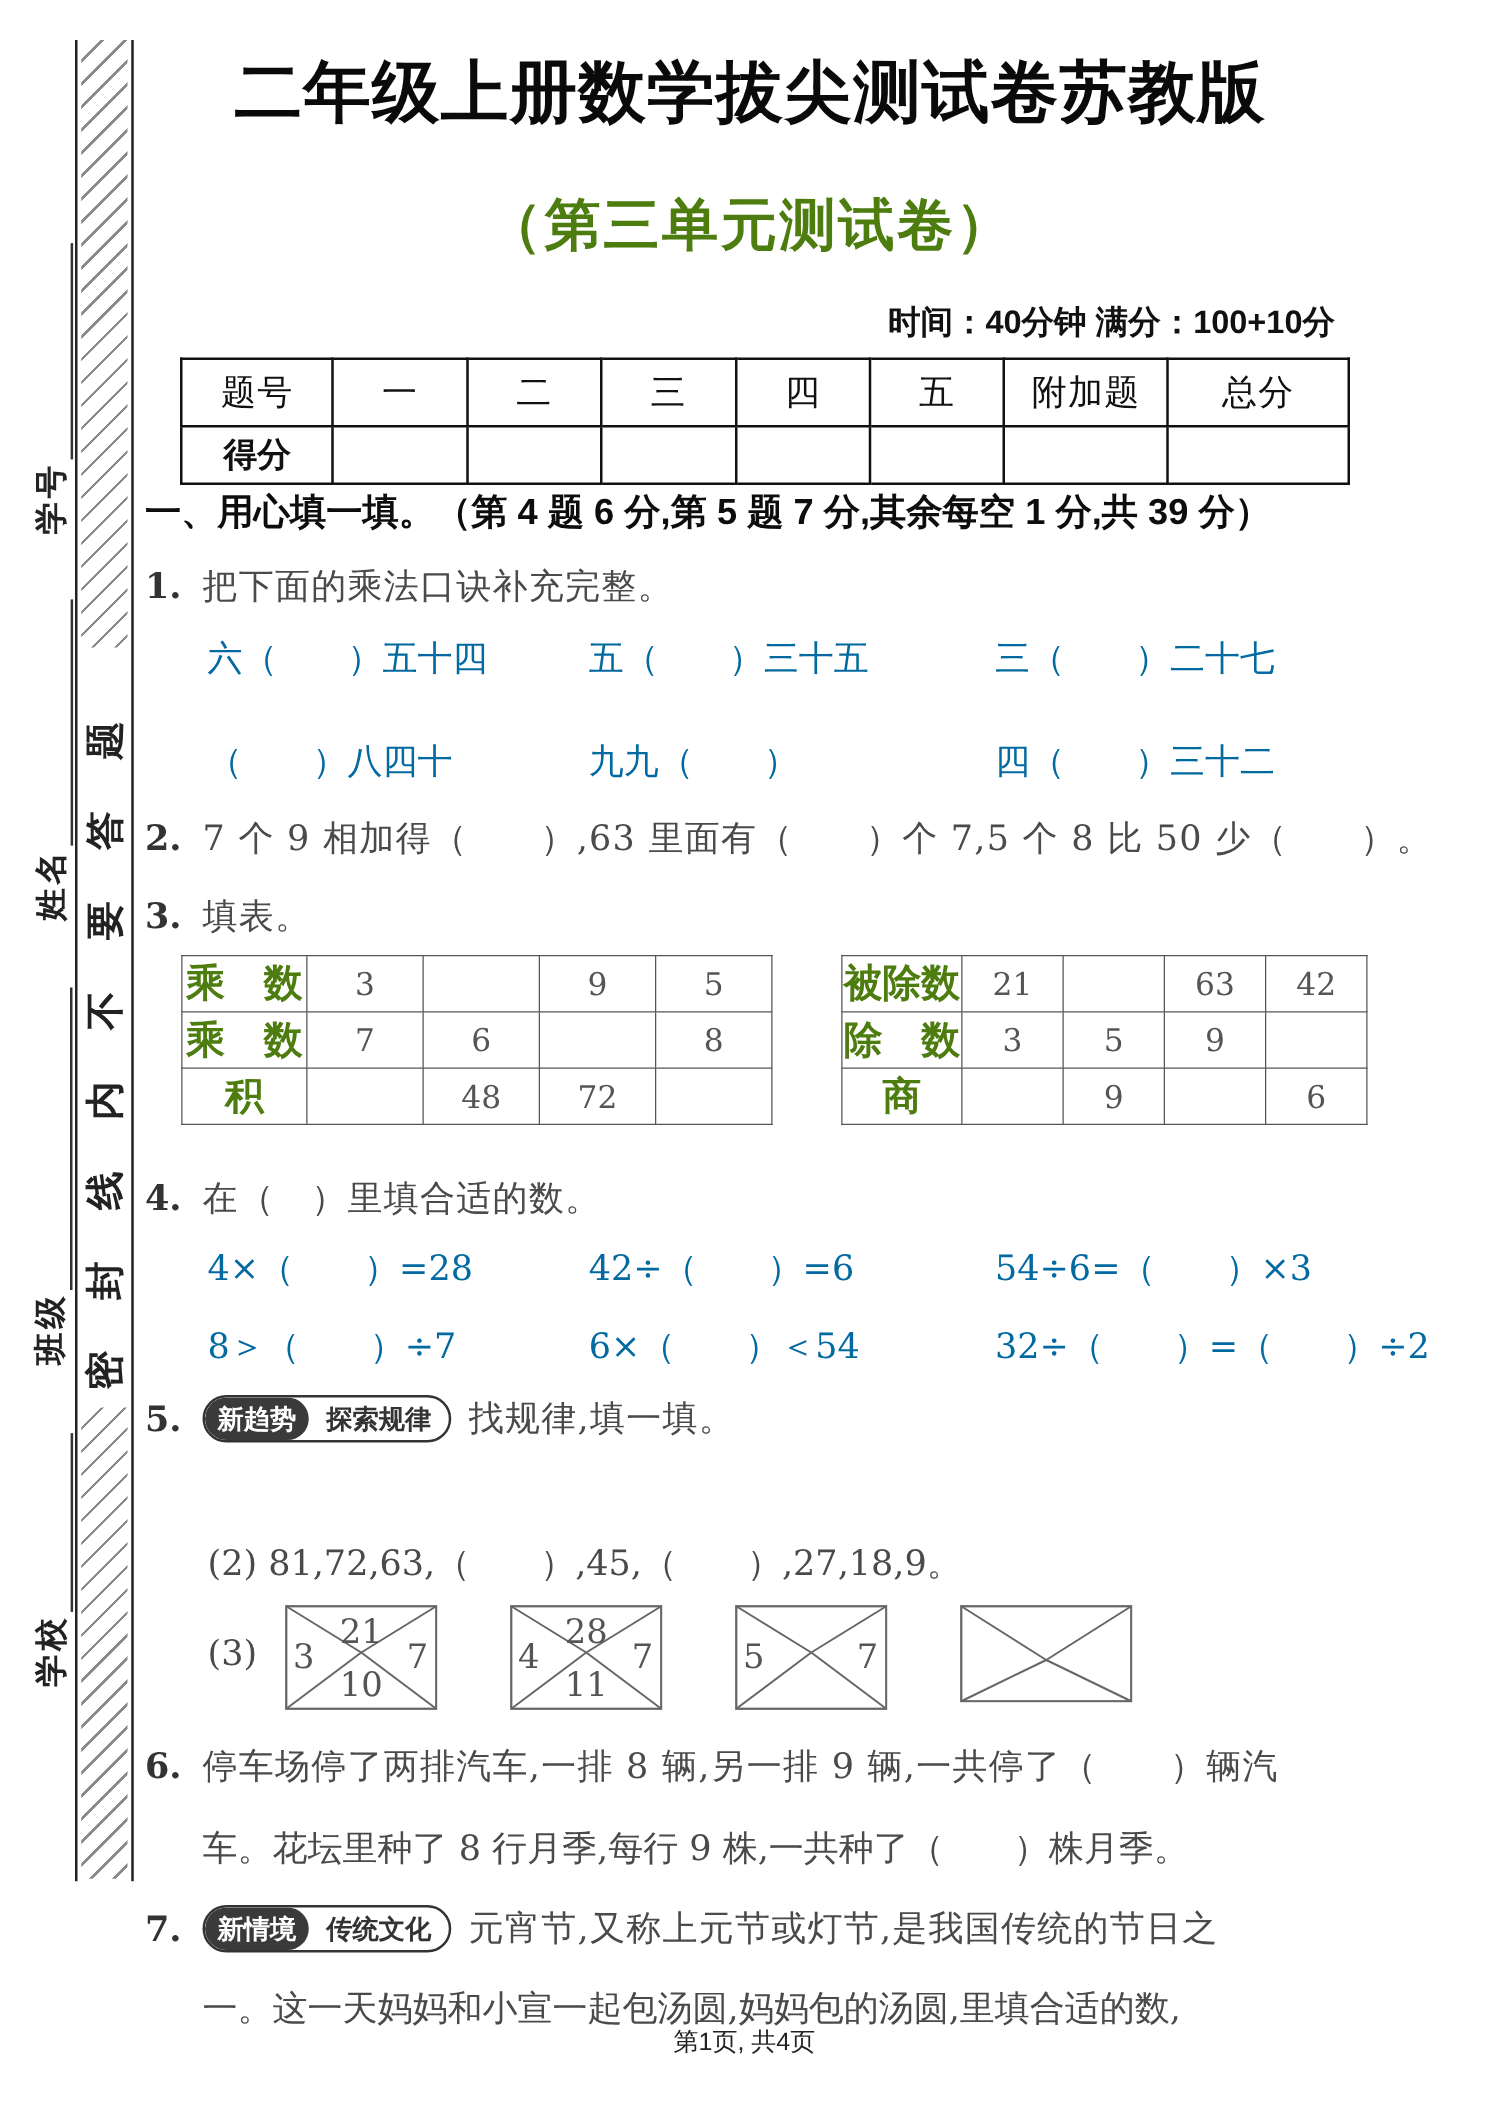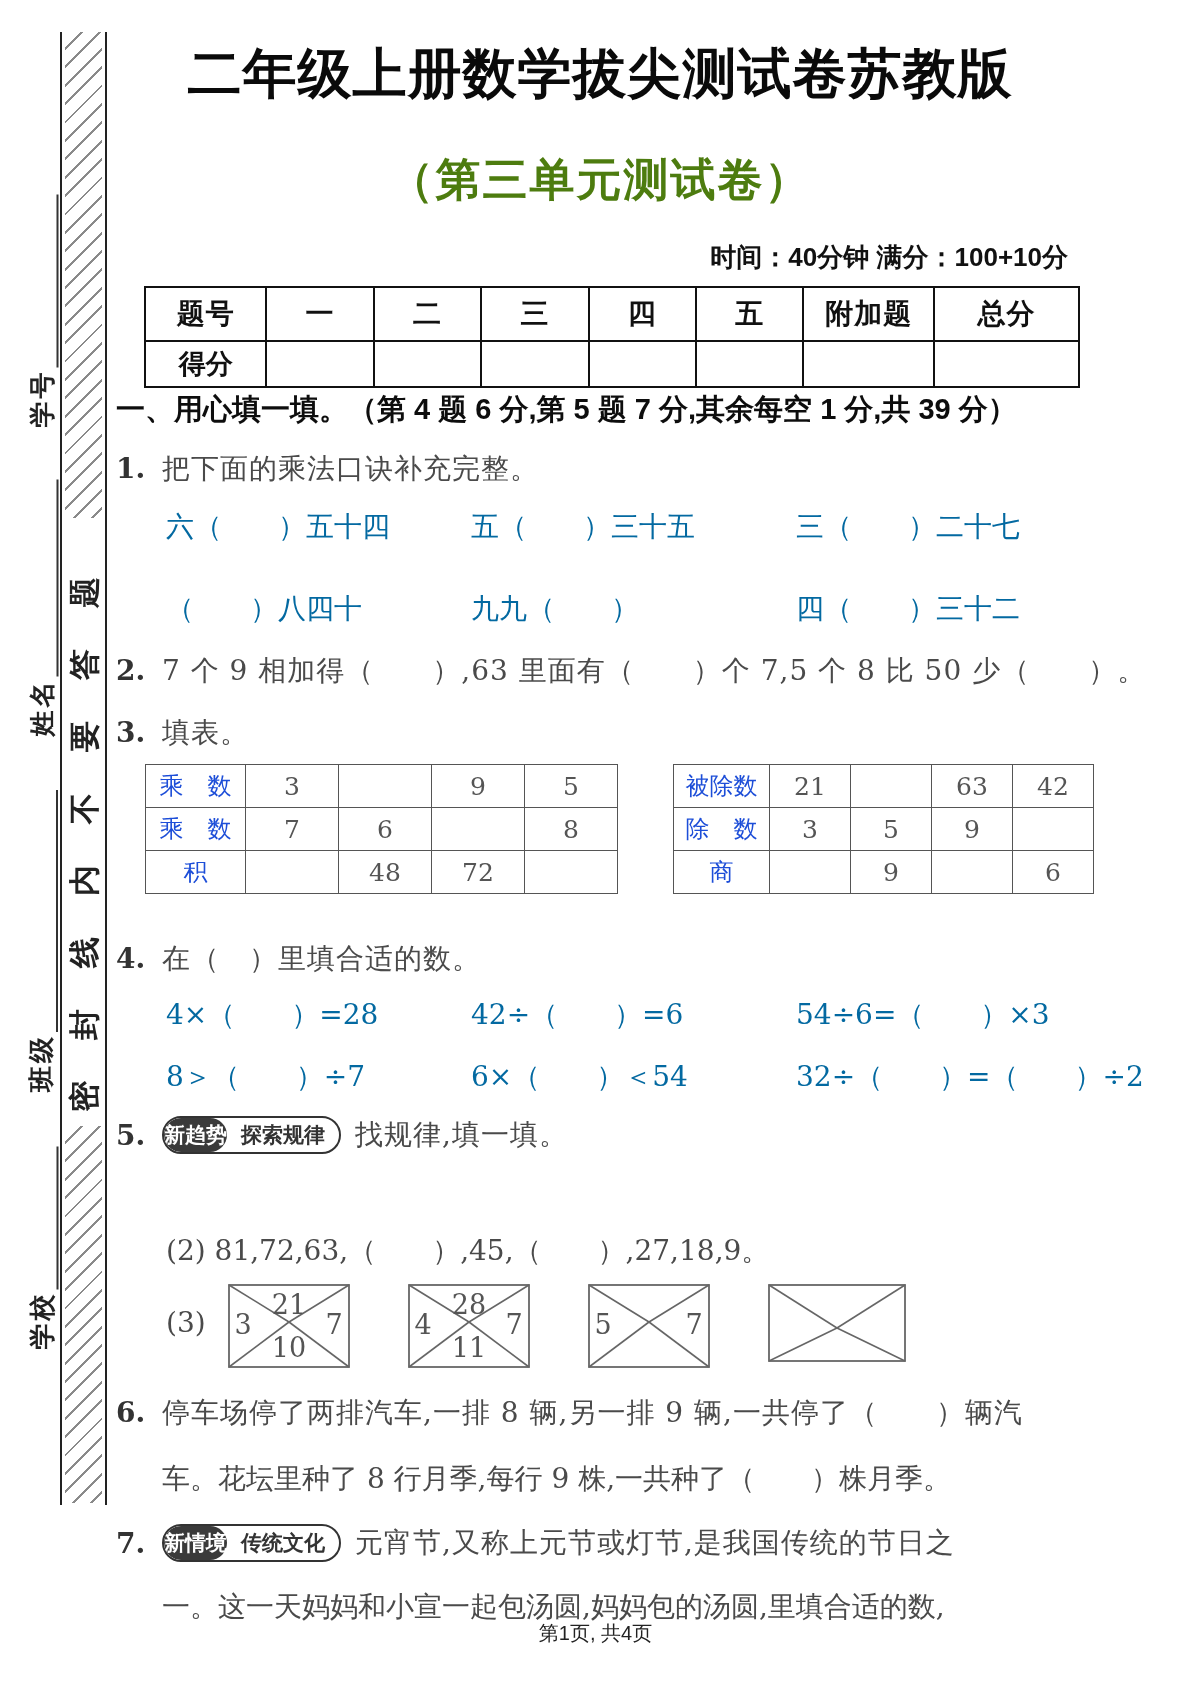--- a/index.html
+++ b/index.html
@@ -28,44 +28,44 @@
   .title{left:0;width:968px;top:38px;text-align:center;font-family:"Liberation Sans",sans-serif;
          font-weight:900;font-size:54px;color:#0a0a0a;letter-spacing:1px;white-space:nowrap;}
   .subtitle{left:0;width:968px;top:150px;text-align:center;font-family:"Liberation Sans",sans-serif;
          font-weight:900;font-size:45px;color:#4d7c0f;letter-spacing:2px;}
   .info{left:0;width:952px;top:240px;text-align:right;font-family:"Liberation Sans",sans-serif;
         font-weight:700;font-size:26px;color:#111;}
 
   table.score{left:28px;top:286px;width:936px;border-collapse:collapse;table-layout:fixed;
         font-family:"Liberation Sans",sans-serif;color:#111;}
   table.score td{border:2px solid #111;text-align:center;}
-  table.score .hrow td{height:50px;font-size:28px;font-weight:700;letter-spacing:1px;}
+  table.score .hrow td{height:50px;font-size:28px;font-weight:400;letter-spacing:1px;}
   table.score .srow td{height:42px;font-size:27px;font-weight:700;}
 
   .sec-head{left:0;top:390px;font-family:"Liberation Sans",sans-serif;font-weight:700;
             font-size:29px;color:#0d0d0d;white-space:nowrap;}
 
   .q{display:flex;align-items:baseline;}
   .qnum{width:46px;font-weight:700;font-size:28px;color:#333;flex:0 0 auto;}
   .qtext{font-size:28px;color:#4a4a4a;letter-spacing:1px;white-space:nowrap;}
   .cols3{left:50px;display:flex;font-size:28px;color:#0369a1;white-space:nowrap;}
   .cols3 .c1{width:305px;} .cols3 .c2{width:325px;}
   .plain{font-size:28px;color:#4a4a4a;white-space:nowrap;}
 
   
   table.fill{border-collapse:collapse;table-layout:fixed;color:#555;}
   table.fill td{border:1.8px solid #555;text-align:center;height:40px;font-size:25px;}
-  table.fill td.lbl{font-weight:400;color:#1d4ed8;font-size:24px;}
+  table.fill td.lbl{font-weight:700;color:#4d7c0f;font-size:31px;}
 
   
   .pill{display:inline-flex;align-items:center;border:2px solid #333;border-radius:19px;
         height:34px;overflow:hidden;vertical-align:middle;margin-right:14px;
         font-family:"Liberation Sans",sans-serif;}
   .pill .dark{background:#3a3a3a;color:#fff;font-size:21px;font-weight:700;
-        padding:0 0;height:100%;display:flex;align-items:center;border-radius:17px;}
+        padding:0 10px;height:100%;display:flex;align-items:center;border-radius:17px;}
   .pill .light{color:#333;font-size:21px;font-weight:700;padding:0 14px;}
 
   
   .env-row{left:50px;display:flex;align-items:flex-start;}
   .env-row .lbl3{font-size:28px;color:#4a4a4a;width:62px;padding-top:22px;}
   svg.env{margin-right:58px;}
   svg.env rect{fill:#fff;stroke:#666;stroke-width:1.8;}
   svg.env line{stroke:#666;stroke-width:1.6;}
   svg.env text{font-family:"DejaVu Serif","Liberation Serif",serif;font-size:27px;fill:#555;text-anchor:middle;}
 

